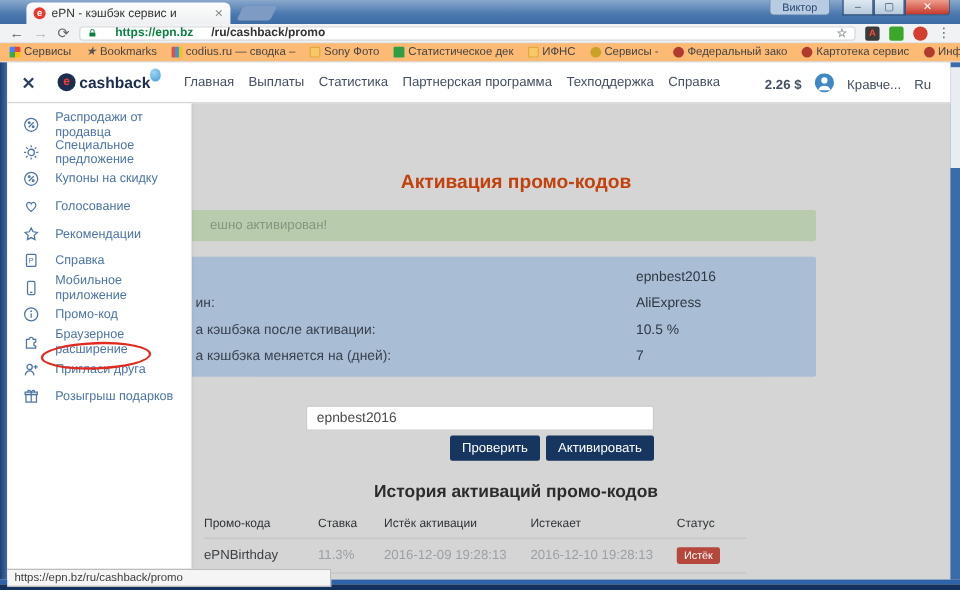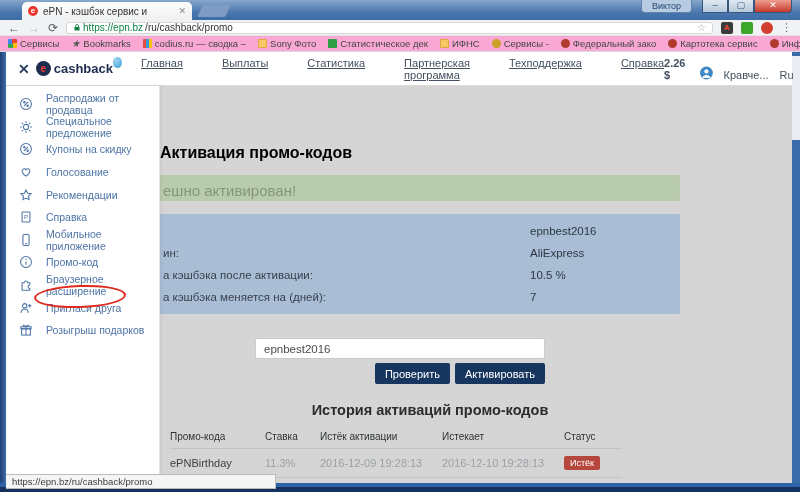--- a/index.html
+++ b/index.html
@@ -25,33 +25,33 @@
   .win-btn { width:26px; height:13px; border:1px solid #35567e; border-top:none;
     background:linear-gradient(#dfe9f2,#b6c8da); color:#3a5170; font-size:9px;
     line-height:11px; text-align:center; }
   .win-btn.close { width:38px; background:linear-gradient(#f0a092,#d producing2e2e); background:linear-gradient(#ef9d8d,#c4392b); color:#fff; border-radius:0 0 4px 0; }
 
   .toolbar { position:absolute; left:0; top:20px; width:800px; height:16px; background:#f1f2f3;
     display:flex; align-items:center; padding:0 8px; gap:8px; border-bottom:1px solid #e2e3e4; }
   .navico { color:#5f6368; font-size:12px; line-height:14px; }
   .navico.disabled { color:#b5b8bb; }
   .omnibox { flex:1; height:12px; background:#fff; border:1px solid #d5d7d9; border-radius:3px;
-    display:flex; align-items:center; padding:0 6px; gap:2px; font-size:10px; }
+    display:flex; align-items:center; padding:0 6px; gap:15px; font-size:10px;font-weight:bold; }
   .lock-icon { width:8px; height:9px; flex:none; }
   .url-secure { color:#0c8043; }
   .url-path { color:#333; }
   .omni-star { margin-left:auto; color:#9aa0a6; font-size:10px; }
   .ext-icon { width:12px; height:12px; border-radius:2px; flex:none; font-size:8px; color:#fff;
     text-align:center; line-height:12px; font-weight:bold; }
   .ext-pdf { background:#3b3b3b; color:#ff4733; }
   .ext-green { background:#3ba52c; }
   .ext-red { background:#d23f31; border-radius:50%; }
   .menu-dots { color:#5f6368; font-size:11px; letter-spacing:0; }
 
-  .bookmarks { position:absolute; left:0; top:36px; width:800px; height:16px; background:#f9a8d4;
+  .bookmarks { position:absolute; left:0; top:36px; width:800px; height:16px; background:#fdba74;
     border-bottom:1px solid #d9dadb; display:flex; align-items:center; padding:0 8px;
     font-size:9.5px; color:#444; gap:12px; white-space:nowrap; overflow:hidden; }
   .bm { display:flex; align-items:center; gap:3px; flex:none; }
   .bi { display:inline-block; width:9px; height:9px; flex:none; border-radius:1px; }
   .bi-grid { background:conic-gradient(#ea4335 0 25%,#fbbc05 0 50%,#34a853 0 75%,#4285f4 0); }
   .bi-star { width:auto; height:auto; background:none; color:#555; font-size:10px; line-height:9px; }
   .bi-chart { background:linear-gradient(90deg,#e74c3c 0 30%,#3498db 35% 65%,#f1c40f 70% 100%); }
   .bi-folder { background:#f8c868; border:1px solid #dfa93e; }
   .bi-green { background:#2e9e44; }
   .bi-gold { background:#c9a227; border-radius:50%; }
@@ -62,46 +62,46 @@
 
   .page-header { position:absolute; left:6px; top:0; width:786px; height:34px; background:#fff;
     border-bottom:1px solid #dcdcdc; display:flex; align-items:center; z-index:5; }
   .hamburger-close { margin-left:12px; width:24px; color:#2b3f63; font-size:14px; font-weight:bold; cursor:pointer; }
   .logo { display:flex; align-items:center; gap:3px; margin-left:6px; position:relative; }
   .logo-circle { width:15px; height:15px; border-radius:50%; background:#1d2d50; color:#ff3b2f;
     font-size:10px; font-weight:bold; text-align:center; line-height:15px; }
   .logo-text { font-size:13px; font-weight:bold; color:#1d2d50; }
   .logo-balloon { position:absolute; right:-9px; top:-4px; width:9px; height:11px; border-radius:50%;
     background:radial-gradient(circle at 35% 30%, #9ed4f2, #3f9fd8); }
-  .main-nav { display:flex; gap:39px; margin-left:28px; font-size:11px; color:#44505f;text-decoration:underline; }
+  .main-nav { display:flex; gap:12px; margin-left:28px; font-size:11px; color:#44505f; }
   .main-nav span { cursor:pointer; }
   .header-right { margin-left:auto; display:flex; align-items:flex-end; gap:11px; margin-right:16px;
     font-size:11px; color:#44505f; }
   .balance { font-weight:bold; }
   .avatar { width:16px; height:16px; }
   .lang { color:#44505f; }
 
   
   .sidebar { position:absolute; left:6px; top:34px; width:154px; height:388px; background:#fff;
     z-index:6; border-right:1px solid #e3e3e3; box-shadow:1px 0 3px rgba(0,0,0,0.08); }
   .side-item { position:relative; display:flex; align-items:center; gap:13px; height:22.6px;
     padding-left:13px; font-size:10.5px; color:#4d74a5; cursor:pointer; }
   .side-item:first-child { margin-top:7px; }
   .sicon { width:14px; height:14px; flex:none; display:inline-flex; }
   .sicon svg { width:14px; height:14px; stroke:#4d74a5; fill:none; stroke-width:1.2; }
   .red-ellipse { position:absolute; left:28px; top:199px; width:92px; height:23px;
     border:2px solid #e02a1e; border-radius:50%; transform:rotate(-2deg); z-index:7; pointer-events:none; }
 
   
   .content { position:absolute; left:0; top:34px; width:792px; height:397px; }
-  .page-title { position:absolute; left:160px; top:58px; width:540px; 
-    font-size:16px; font-weight:bold; color:#000000; }
+  .page-title { position:absolute; left:160px; top:58px; width:540px; text-align:center;
+    font-size:16px; font-weight:bold; color:#c2410c; }
   .alert-success { position:absolute; left:100px; top:89px; width:580px; height:26px;
     background:#b9cbad; border-radius:2px; }
-  .alert-success span { position:absolute; left:63px; top:7px; font-size:15px; color:#84977e; }
+  .alert-success span { position:absolute; left:75px; top:7px; font-size:11px; color:#84977e; }
   .details-panel { position:absolute; left:100px; top:128px; width:580px; height:100px;
     background:#a9bdd5; border-radius:2px; }
   .detail-row { position:absolute; left:0; width:100%; height:22px; font-size:11.5px; }
   .detail-label { position:absolute; left:63px; color:#39424e; }
   .detail-value { position:absolute; left:430px; color:#2e3842; }
   .promo-form { position:absolute; left:255px; top:252px; width:290px; }
   .promo-input { width:290px; height:21px; border:1px solid #c9cccf; border-radius:2px;
     background:#fff; font-size:11.5px; color:#4a4a4a; padding:0 8px; font-family:"Liberation Sans",sans-serif; }
   .form-buttons { display:flex; justify-content:flex-end; gap:5px; margin-top:4px; }
   .btn-dark { background:#16355f; color:#fff; border:none; border-radius:2px; height:21px;

